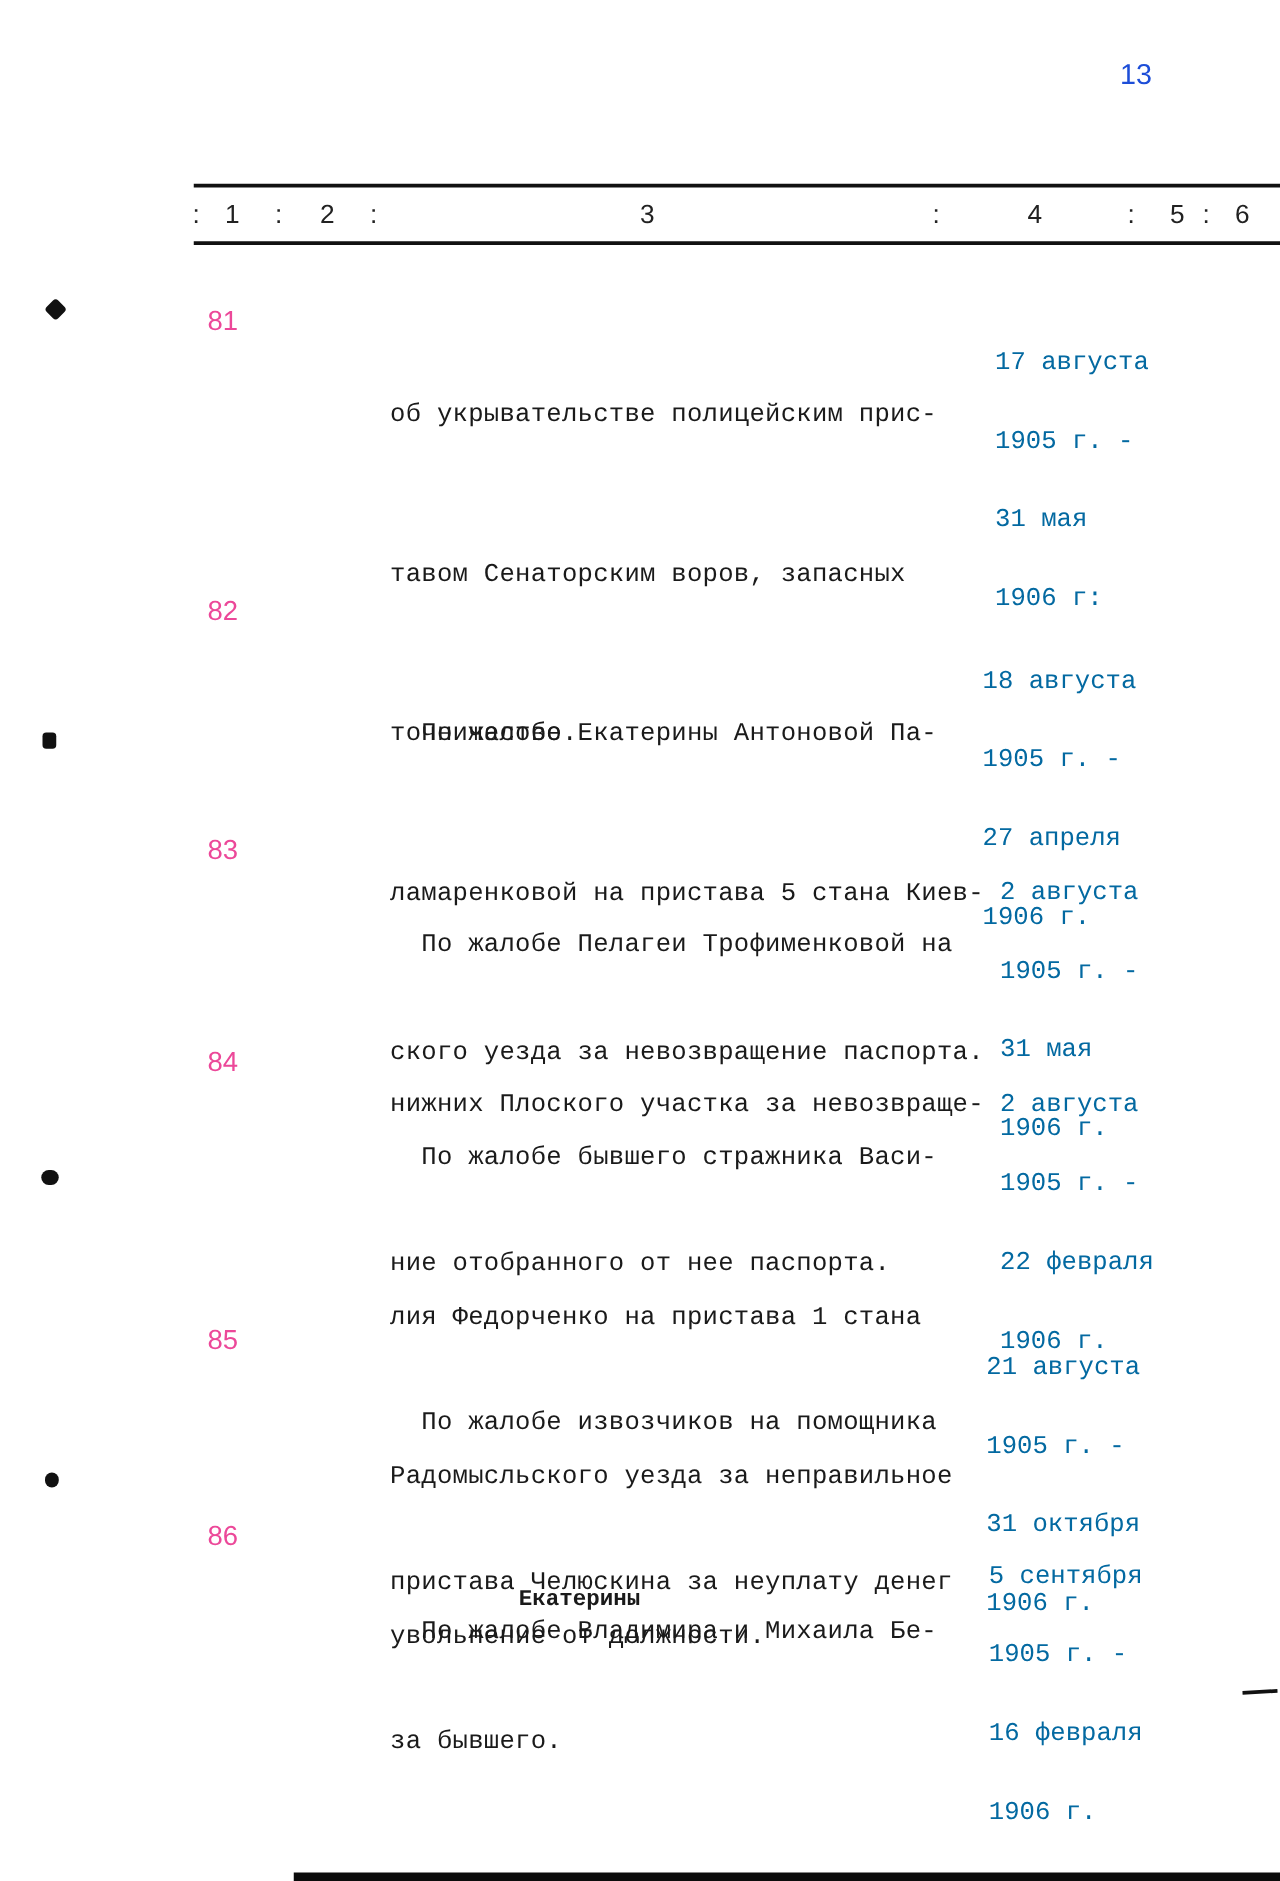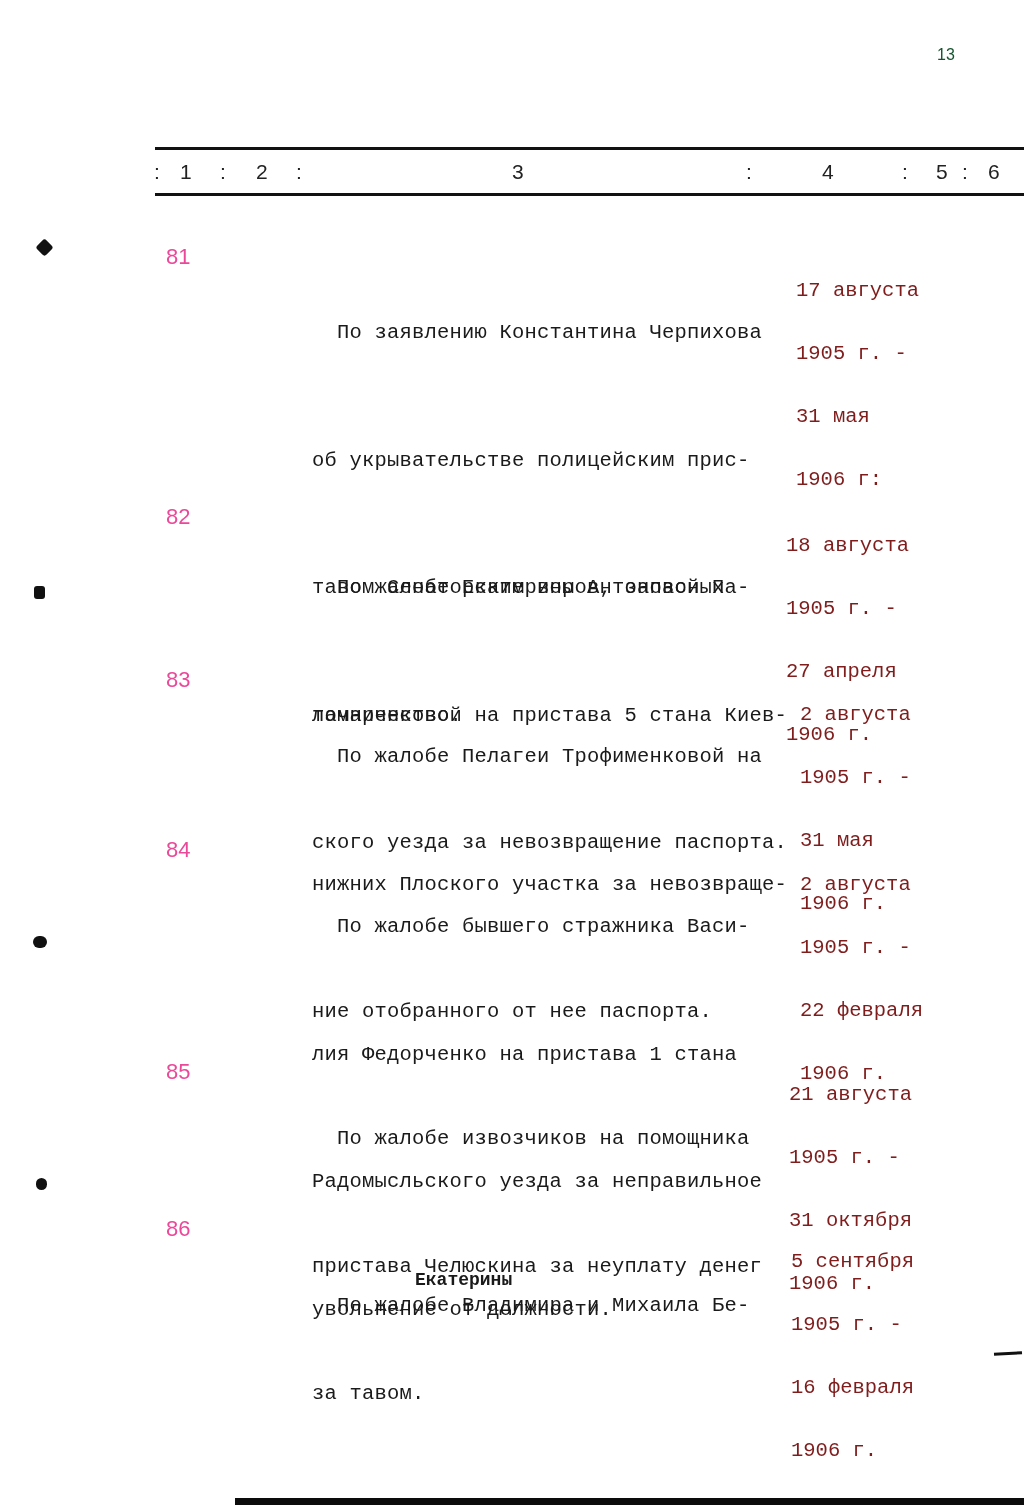--- a/index.html
+++ b/index.html
@@ -1,41 +1,41 @@
 <!DOCTYPE html>
 <html><head>
 <meta charset="utf-8">
 <style>
   html, body { margin: 0; padding: 0; }
   body {
     width: 1024px; height: 1505px; background: #ffffff; position: relative; overflow: hidden;
     font-family: "Liberation Mono", "DejaVu Sans Mono", monospace; color: #1a1a1a;
   }
   .page-number {
-    position: absolute; left: 937px; top: 46px; font-family: "Liberation Sans", sans-serif;
-    font-size: 16px; color: #14532d;
+    position: absolute; left: 896px; top: 46px; font-family: "Liberation Sans", sans-serif;
+    font-size: 23px; color: #1d4ed8;
   }
   .rule { position: absolute; left: 155px; width: 869px; background: #111; }
   .rule-top { top: 147px; height: 3px; }
   .rule-mid { top: 193px; height: 3px; }
   .rule-bottom { position: absolute; left: 235px; width: 789px; top: 1498px; height: 7px; background: #0c0c0c; }
   .header-row {
     position: absolute; top: 160px; left: 150px; width: 874px; height: 28px;
     font-family: "Liberation Sans", sans-serif; font-size: 21px; color: #222;
   }
   .header-row span { position: absolute; top: 0; }
   .entry-num {
     position: absolute; left: 166px; font-family: Liberation Sans, sans-serif; font-size: 22px; color: #ec4899;
   }
   .entry-text {
     position: absolute; left: 312px; width: 475px; font-size: 20.5px; line-height: 42.5px;
     letter-spacing: 0.2px; white-space: pre;
   }
   .entry-date {
-    position: absolute; font-size: 20.5px; line-height: 21px; white-space: pre; color: #7f1d1d;
+    position: absolute; font-size: 20.5px; line-height: 21px; white-space: pre; color: #0369a1;
   }
   .handwrite { position: absolute; font-size: 18px; font-weight: bold; font-family: "Liberation Mono", monospace; }
   .blot { position: absolute; background: #111; border-radius: 3px; }
   .dash-mark { position: absolute; left: 994px; top: 1352px; width: 28px; height: 3px; background: #111; transform: rotate(-3deg); }
 </style>
 </head>
 <body>
 
 <div class="page-number">13</div>
 
@@ -52,35 +52,34 @@
   <span style="left:752px">:</span>
   <span style="left:786px">5</span>
   <span style="left:812px">:</span>
   <span style="left:838px">6</span>
 </div>
 <div class="rule rule-mid"></div>
 
 <div>
   <div class="entry-num" style="top:244px">81</div>
   <div class="entry-text" style="top:227px">
-    <div>  По заявлению Константина Черпихова</div>
     <div>об укрывательстве полицейским прис-</div>
     <div>тавом Сенаторским воров, запасных</div>
     <div>точничество.</div>
   </div>
   <div class="entry-date" style="left:796px;top:238px">
     <div>17 августа</div>
     <div>1905 г. -</div>
     <div>31 мая</div>
     <div>1906 г:</div>
   </div>
 </div>
 
 <div>
-  <div class="entry-num" style="top:504px">82</div>
+  <div class="entry-num" style="top:476px">82</div>
   <div class="entry-text" style="top:482px">
     <div>  По жалобе Екатерины Антоновой Па-</div>
     <div>ламаренковой на пристава 5 стана Киев-</div>
     <div>ского уезда за невозвращение паспорта.</div>
   </div>
   <div class="entry-date" style="left:786px;top:493px">
     <div>18 августа</div>
     <div>1905 г. -</div>
     <div>27 апреля</div>
     <div>1906 г.</div>
@@ -116,21 +115,21 @@
     <div>22 февраля</div>
     <div>1906 г.</div>
   </div>
 </div>
 
 <div>
   <div class="entry-num" style="top:1059px">85</div>
   <div class="entry-text" style="top:1033px">
     <div>  По жалобе извозчиков на помощника</div>
     <div>пристава Челюскина за неуплату денег</div>
-    <div>за тавом.</div>
+    <div>за бывшего.</div>
   </div>
   <div class="entry-date" style="left:789px;top:1042px">
     <div>21 августа</div>
     <div>1905 г. -</div>
     <div>31 октября</div>
     <div>1906 г.</div>
   </div>
 </div>
 
 <div>

